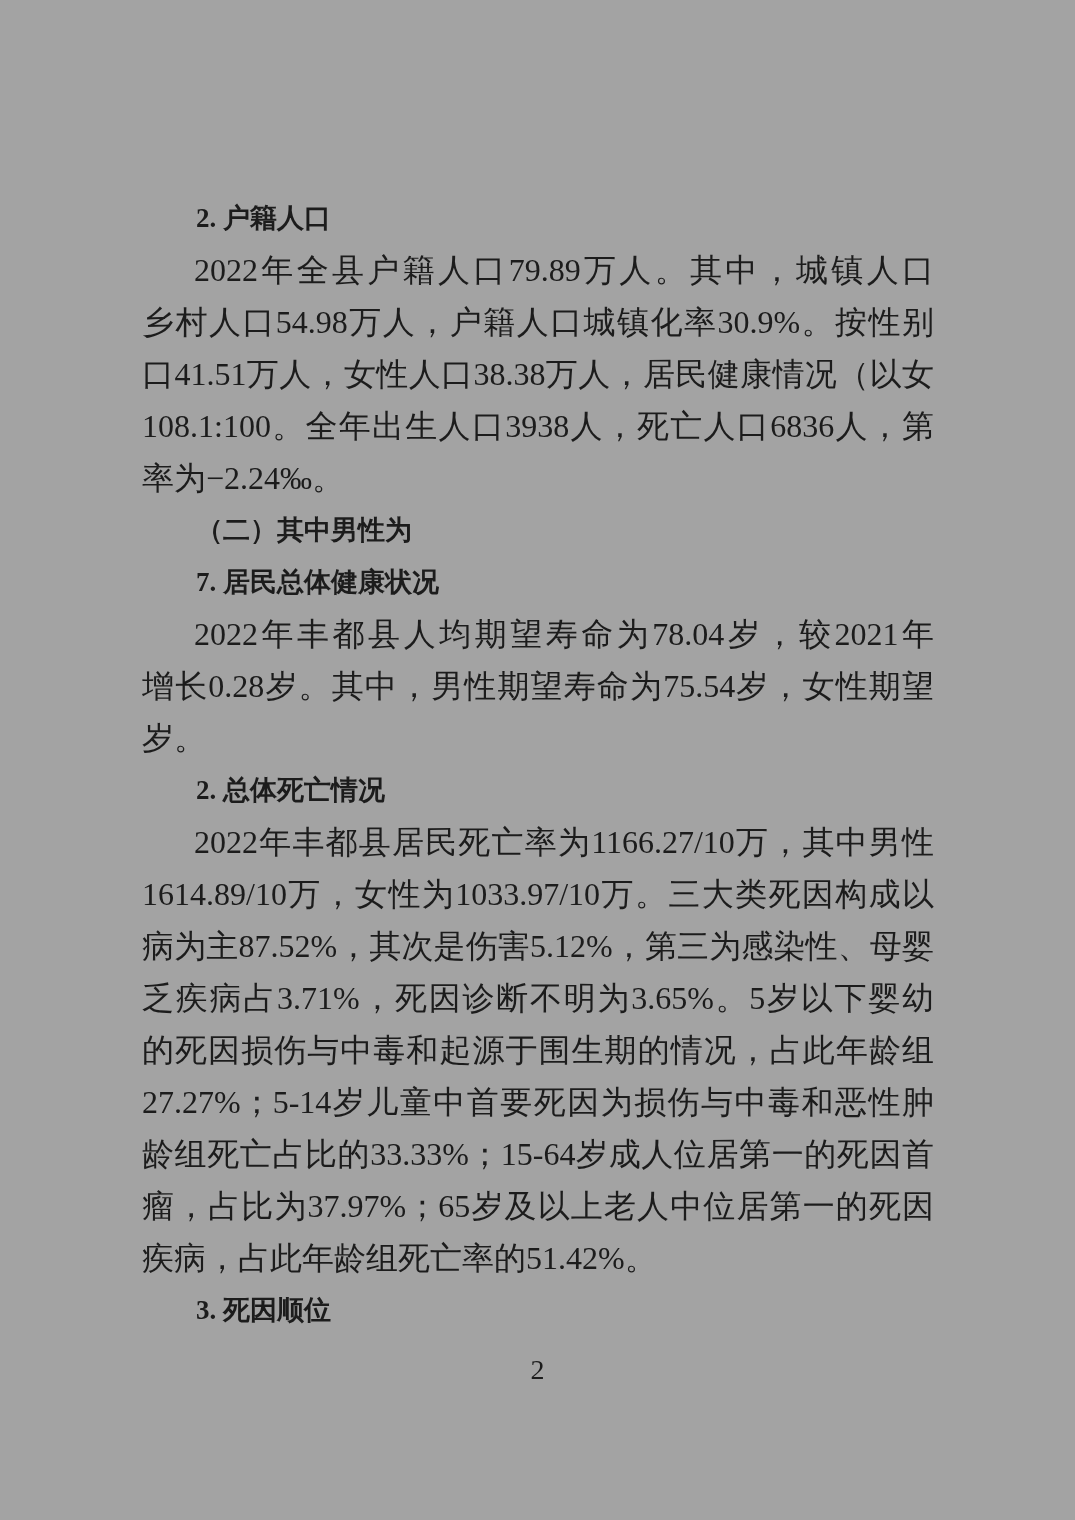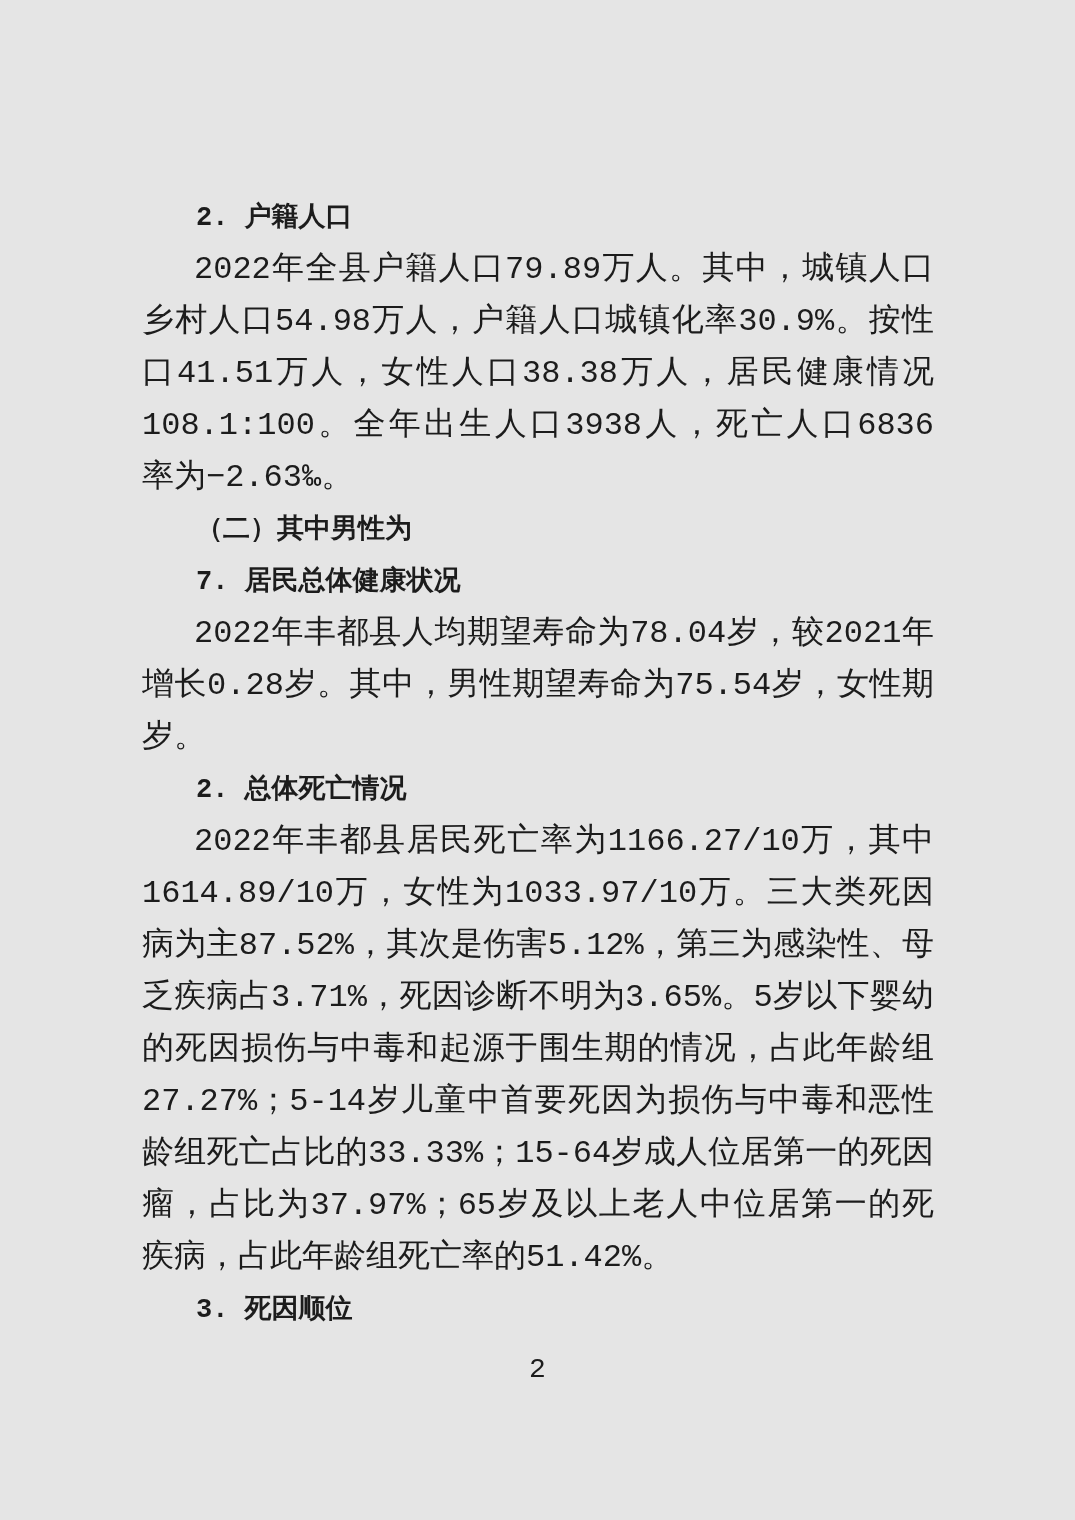--- a/index.html
+++ b/index.html
@@ -1,22 +1,22 @@
 <!DOCTYPE html>
 <html><head>
 <meta charset="utf-8">
 <style>
   html, body { margin: 0; padding: 0; background: #ffffff; }
   .page {
     position: relative;
     width: 1075px;
     height: 1520px;
-    background: #e5e5e5;
+    background: #a3a3a3;
     overflow: hidden;
-    font-family: Liberation Mono, monospace;
+    font-family: Liberation Serif, serif;
     color: #1c1c1c;
   }
   .text-block {
     position: absolute;
     left: 142px;
     top: 192px;
     width: 792px;
   }
   .line {
     height: 52px;
@@ -58,21 +58,21 @@
 
 <div class="page">
   <div class="text-block">
 
     <div class="line h">2. 户籍人口</div>
 
     <div class="line pj pfirst">2022年全县户籍人口79.89万人。其中，城镇人口24.66万人，</div>
     <div class="line pj">乡村人口54.98万人，户籍人口城镇化率30.9%。按性别分，男性人</div>
     <div class="line pj">口41.51万人，女性人口38.38万人，居民健康情况（以女性为100）为</div>
     <div class="line pj">108.1:100。全年出生人口3938人，死亡人口6836人，第三为感染性</div>
-    <div class="line plast">率为−2.63‰。</div>
+    <div class="line plast">率为−2.24‰。</div>
 
     <div class="line h">（二）其中男性为</div>
 
     <div class="line h">7. 居民总体健康状况</div>
 
     <div class="line pj pfirst">2022年丰都县人均期望寿命为78.04岁，较2021年（77.76岁）</div>
     <div class="line pj">增长0.28岁。其中，男性期望寿命为75.54岁，女性期望寿命为80.90</div>
     <div class="line plast">岁。</div>
 
     <div class="line h">2. 总体死亡情况</div>

